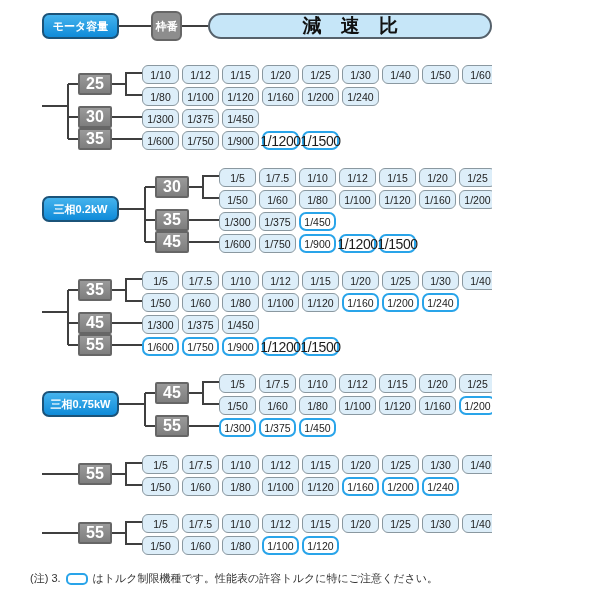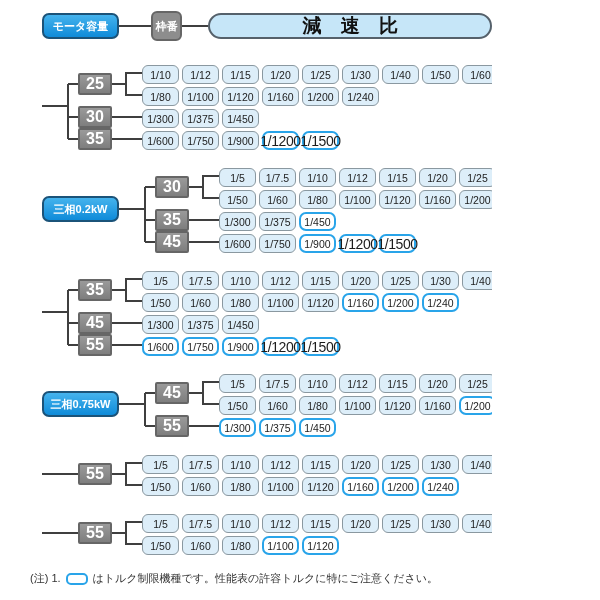--- a/index.html
+++ b/index.html
@@ -375,18 +375,18 @@
                 <div class="ratio limited">1/100</div>
                 <div class="ratio limited">1/120</div>
               </div>
             </div>
           </div>
         </div>
       </div>
     </div>
 
   <div class="note">
-    <span>(注) 1.</span>
+    <span>(注) 3.</span>
     <span class="note-box"></span>
     <span>はトルク制限機種です。性能表の許容トルクに特にご注意ください。</span>
   </div>
 
 </div>
 
 </body></html>

